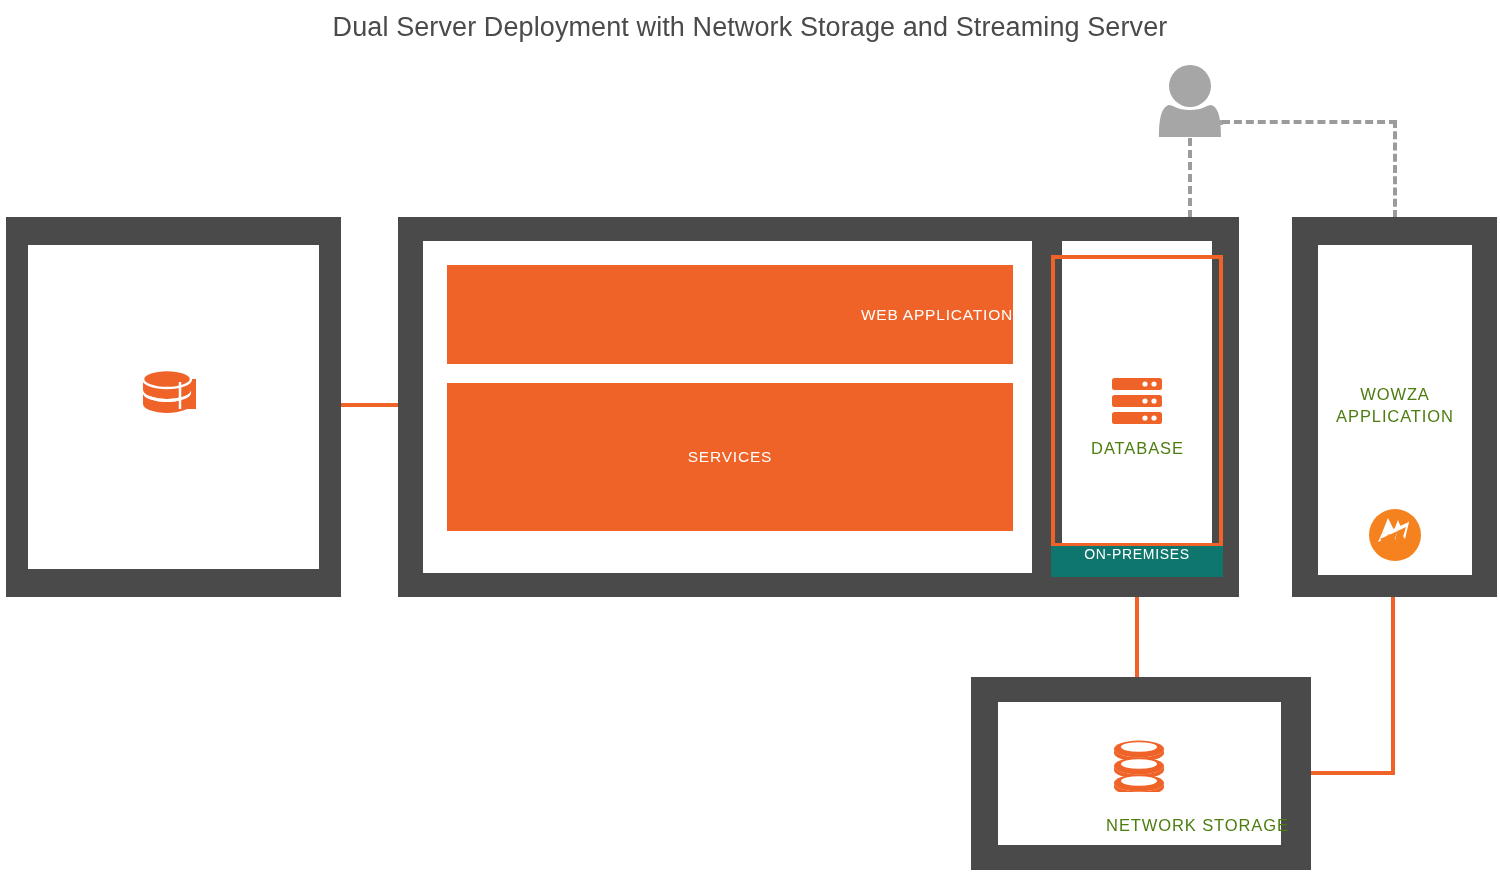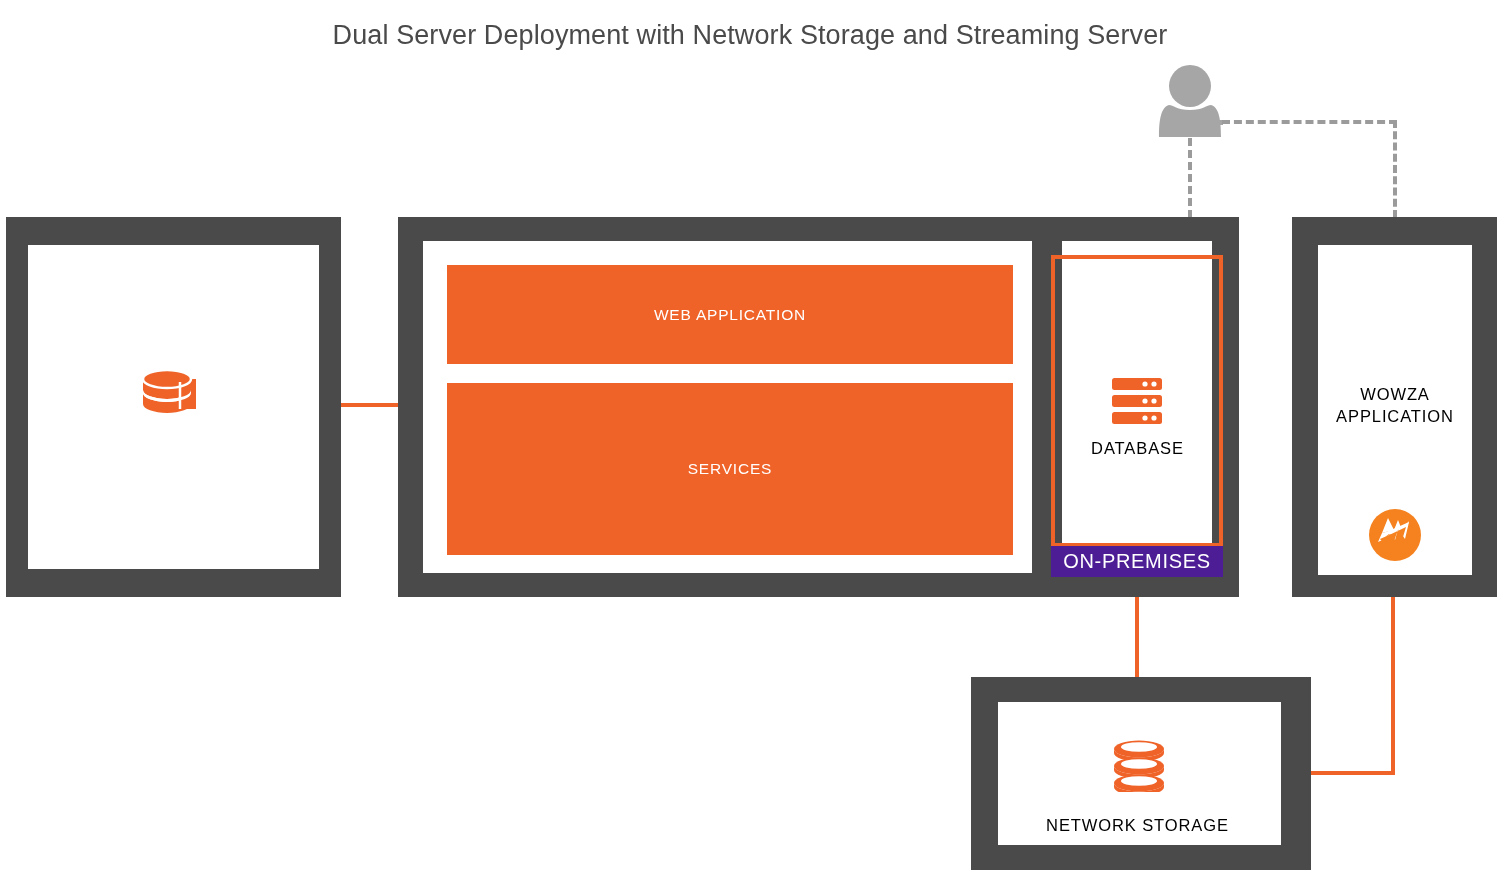--- a/index.html
+++ b/index.html
@@ -23,21 +23,20 @@
     position: absolute;
     left: 0;
     top: 12px;
     width: 1500px;
     text-align: center;
     font-size: 27px;
     font-weight: 400;
     color: #4a4a4a;
     letter-spacing: 0.1px;
     white-space: nowrap;
-    margin-top: 8px;
   }
 
   
   .server-frame {
     position: absolute;
     background: #4a4a4a;
   }
   .server-inner {
     position: absolute;
     background: #ffffff;
@@ -53,21 +52,21 @@
     justify-content: center;
     font-size: 15.5px;
     letter-spacing: 0.8px;
     font-weight: 400;
   }
 
   
   .node-label {
     position: absolute;
     text-align: center;
-    color: #000000;
+    color: #4d7c0f;
     font-size: 16.5px;
     letter-spacing: 0.9px;
     line-height: 1.35;
     font-weight: 400;
   }
 
   
   .conn {
     position: absolute;
     background: #ef6228;
@@ -87,26 +86,26 @@
 
   
   .encoder-outline {
     position: absolute;
     border: 4px solid #ef6228;
     box-sizing: border-box;
     background: transparent;
   }
   .onprem-banner {
     position: absolute;
-    background: #4c1d95;
+    background: #0f766e;
     color: #ffffff;
     display: flex;
-    align-items: center;
+    align-items: flex-start;
     justify-content: center;
-    font-size: 20px;
+    font-size: 14px;
     letter-spacing: 0.7px;
   }
 
   
   .icon-wrap {
     position: absolute;
     display: block;
   }
   svg { display: block; }
 </style>
@@ -149,25 +148,25 @@
     </svg>
   </div>
 
 
   <div class="conn" style="left:341px; top:403px; width:58px; height:4px;"></div>
 
   <div class="server-frame" style="left:398px; top:217px; width:841px; height:380px;">
     <div class="server-inner" style="left:25px; top:24px; width:609px; height:332px;"></div>
   </div>
 
-  <div class="panel" style="left:447px; top:265px; width:566px; height:99px;">
+  <div class="panel" style="left:447px; top:265px; width:566px; height:99px;justify-content:flex-end;">
     <span>WEB APPLICATION</span>
   </div>
 
-  <div class="panel" style="left:447px; top:383px; width:566px; height:172px;">
+  <div class="panel" style="left:447px; top:383px; width:566px; height:148px;">
     <span>SERVICES</span>
   </div>
 
   <div class="server-inner" style="left:1062px; top:241px; width:150px; height:315px;"></div>
 
   <div class="encoder-outline" style="left:1051px; top:255px; width:172px; height:292px;"></div>
 
   <div class="icon-wrap" style="left:1112px; top:378px; width:50px; height:46px;">
     <svg width="50" height="46" viewBox="0 0 50 46">
       <rect x="0" y="0" width="50" height="12" rx="2.5" fill="#ef6228"></rect>
@@ -227,15 +226,15 @@
       <ellipse cx="29" cy="26" rx="25" ry="8.5" fill="#ef6228"></ellipse>
       <ellipse cx="29" cy="24" rx="18" ry="4.8" fill="#ffffff"></ellipse>
       <path d="M4 26 L4 30 A25 8.5 0 0 0 54 30 L54 26 A25 8.5 0 0 1 4 26 Z" fill="#ef6228"></path>
 
       <ellipse cx="29" cy="43" rx="25" ry="8.5" fill="#ef6228"></ellipse>
       <ellipse cx="29" cy="41" rx="18" ry="4.8" fill="#ffffff"></ellipse>
       <path d="M4 43 L4 47 A25 8.5 0 0 0 54 47 L54 43 A25 8.5 0 0 1 4 43 Z" fill="#ef6228"></path>
     </svg>
   </div>
 
-  <div class="node-label" style="left:996px; top:814px; width:283px;">NETWORK STORAGE</div>
+  <div class="node-label" style="left:1056px; top:814px; width:283px;">NETWORK STORAGE</div>
 
 </div>
 
 </body></html>

